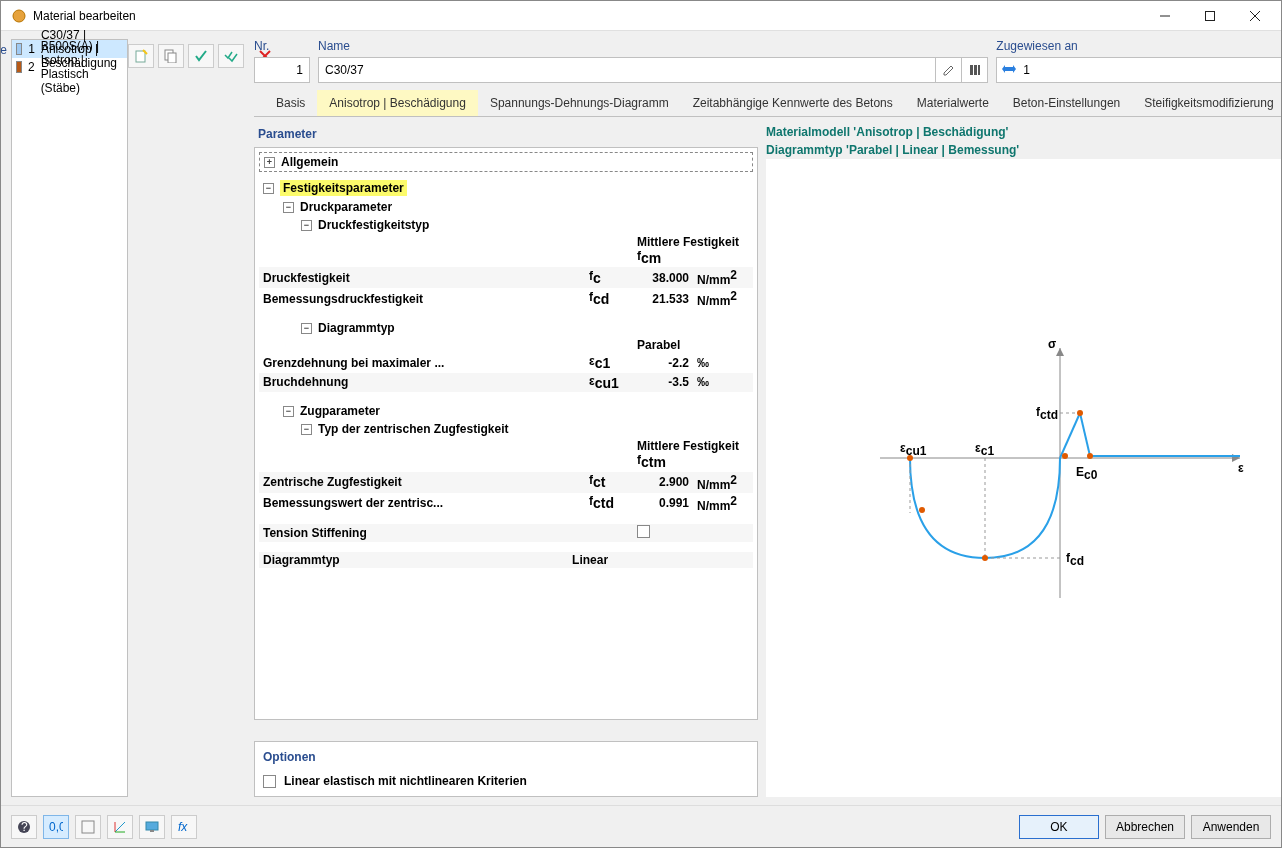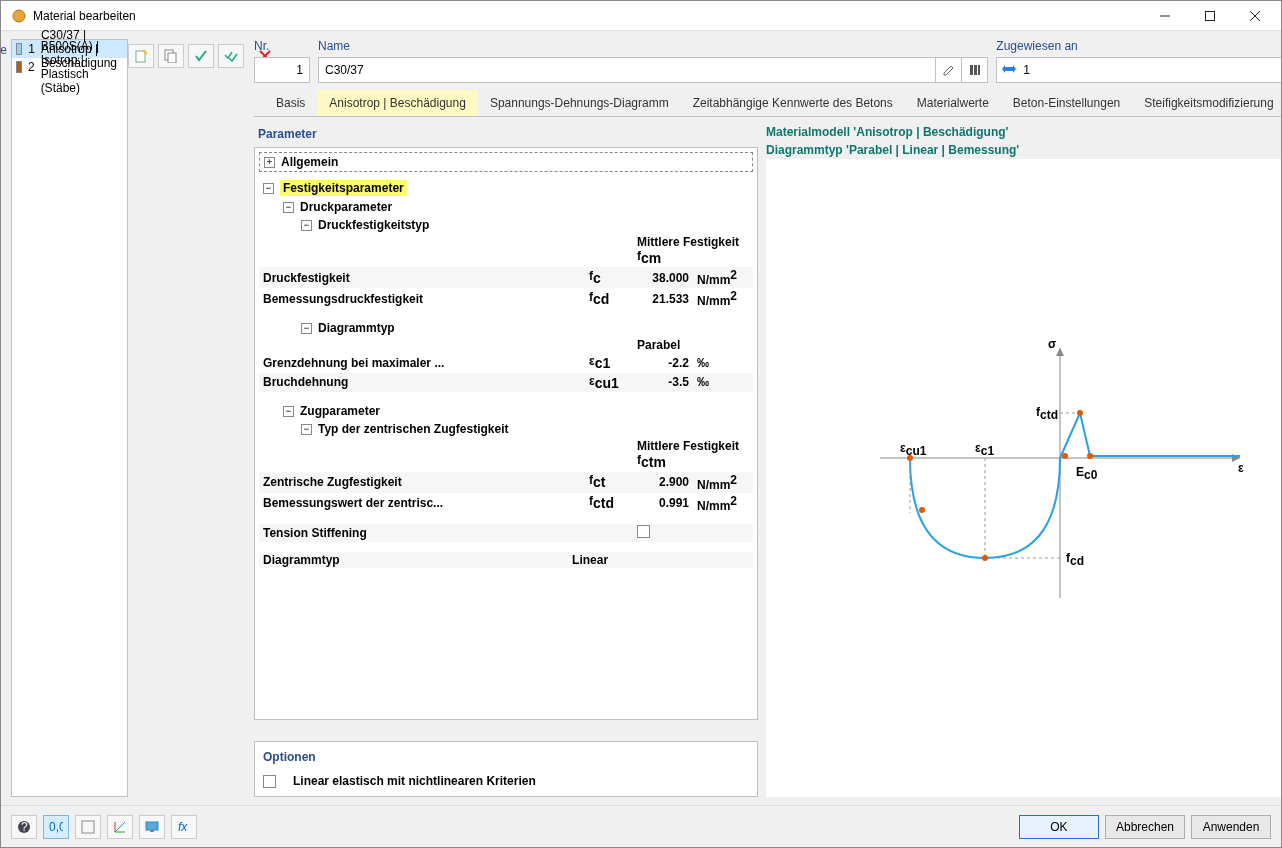--- a/index.html
+++ b/index.html
@@ -61,21 +61,21 @@
 td.val { width:60px; text-align:right; }
 td.unit { width:60px; white-space:nowrap; }
 td.long { padding-left:56px; }
 .subhdr { display:flex; align-items:center; gap:6px; padding:2px 0 2px 24px; }
 .subsubhdr { display:flex; align-items:center; gap:6px; padding:2px 0 2px 42px; }
 
 .chk { width:13px; height:13px; border:1px solid #888; display:inline-block; background:#fff; }
 
 .opts { border:1px solid #c0c0c0; background:#fff; padding:8px; margin-top:21px; }
 .opts .hdr { color:#2a4d8f; margin-bottom:10px; }
-.opts label { display:flex; align-items:center; gap:17px; }
+.opts label { display:flex; align-items:center; gap:8px; }
 
 .diagcol { flex:1; display:flex; flex-direction:column; }
 .diagdesc { color:#0f766e; padding:2px 0; }
 .diagarea { flex:1; background:#fff; display:flex; align-items:center; justify-content:center; }
 
 .footer { height:42px; background:#f0f0f0; border-top:1px solid #ddd; display:flex; align-items:center; padding:0 10px; gap:6px; }
 .footer .spacer { flex:1; }
 .btn { min-width:80px; height:24px; border:1px solid #adadad; background:#e8e8e8; display:flex; align-items:center; justify-content:center; padding:0 10px; }
 .btn.primary { border:1px solid #2a6fcf; background:#e6f1fb; }
 

